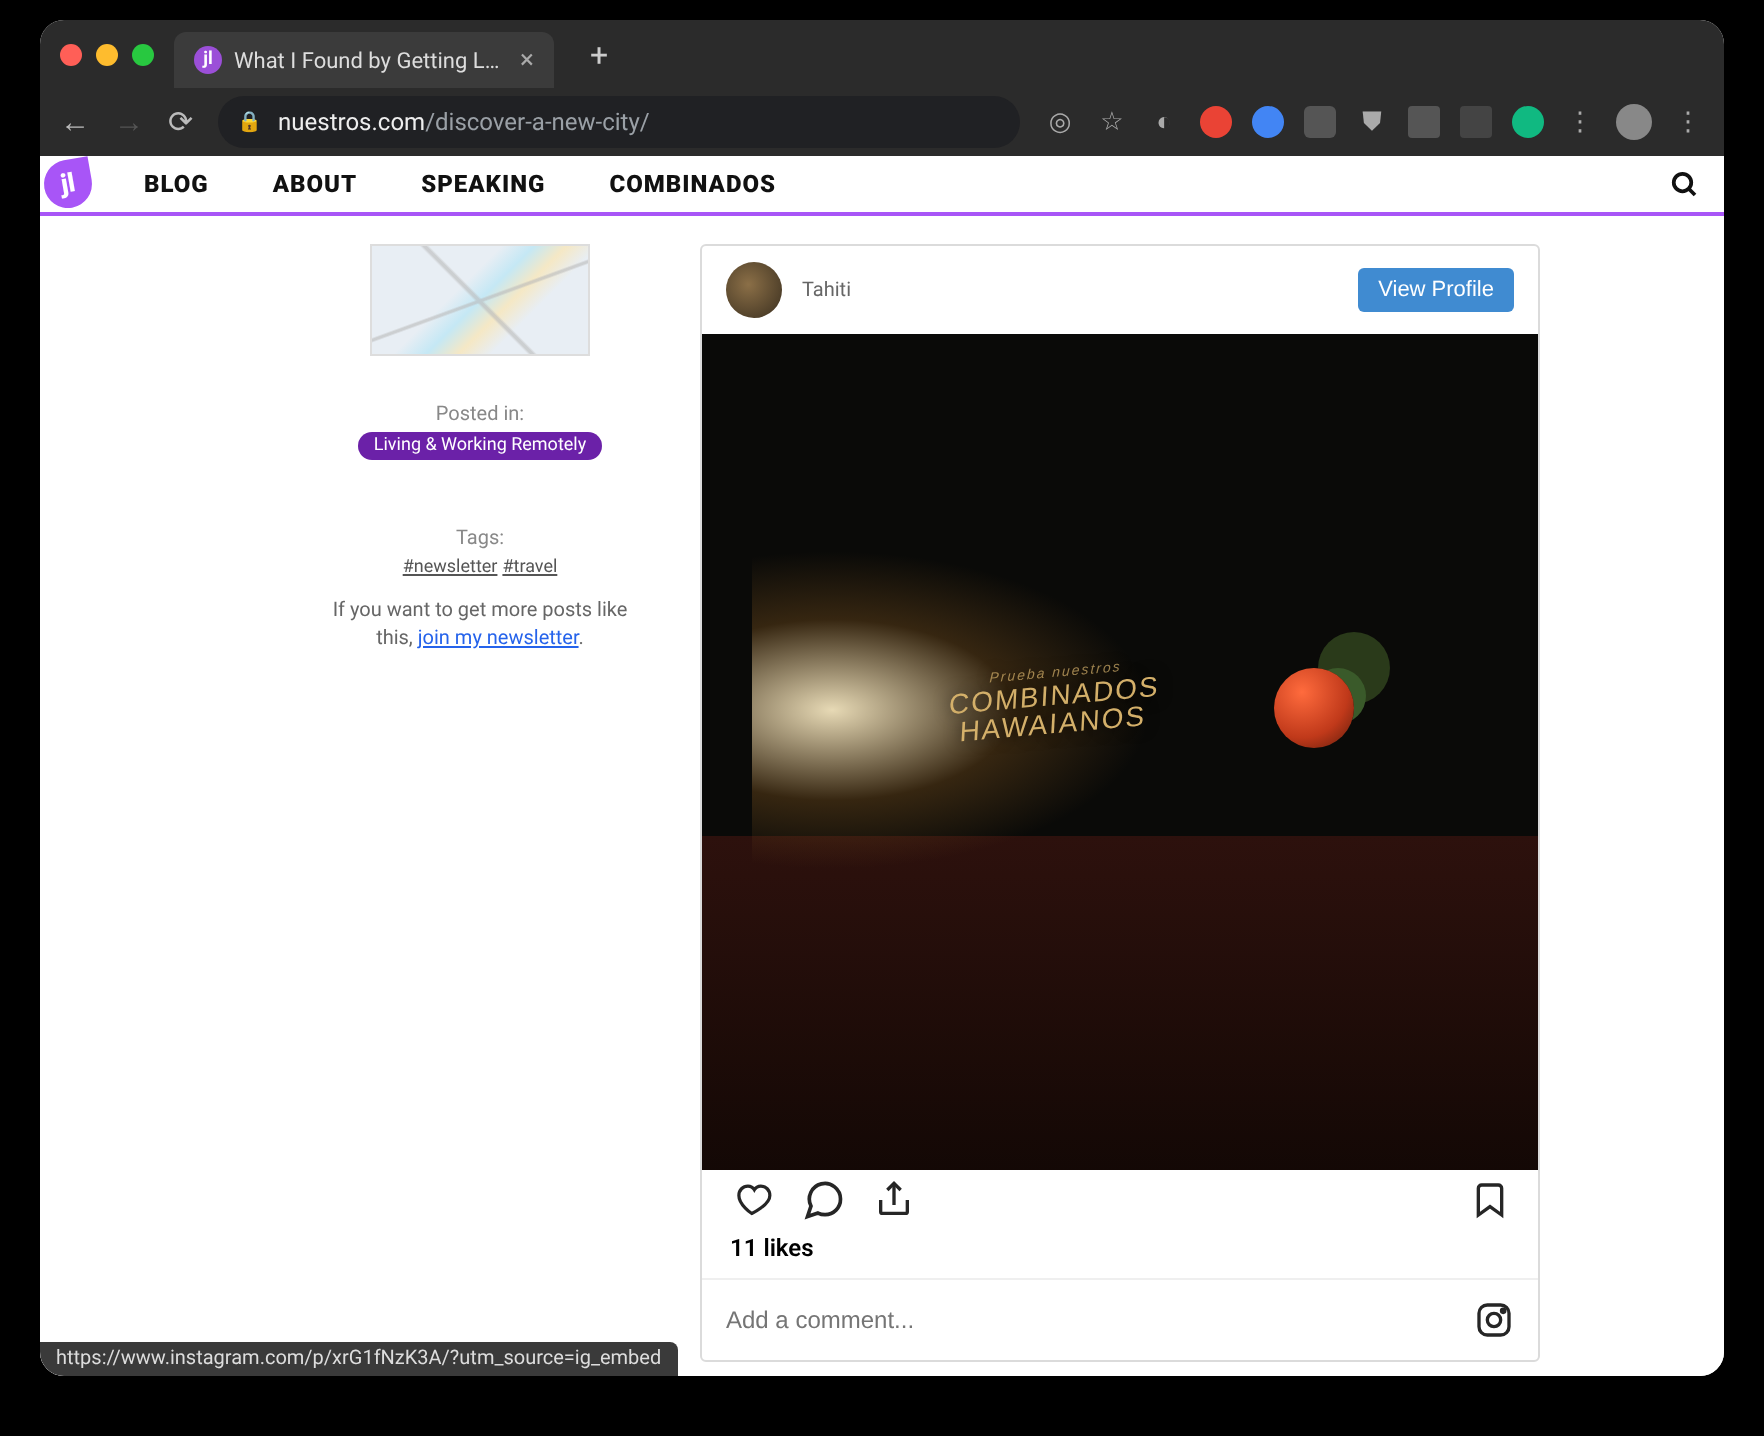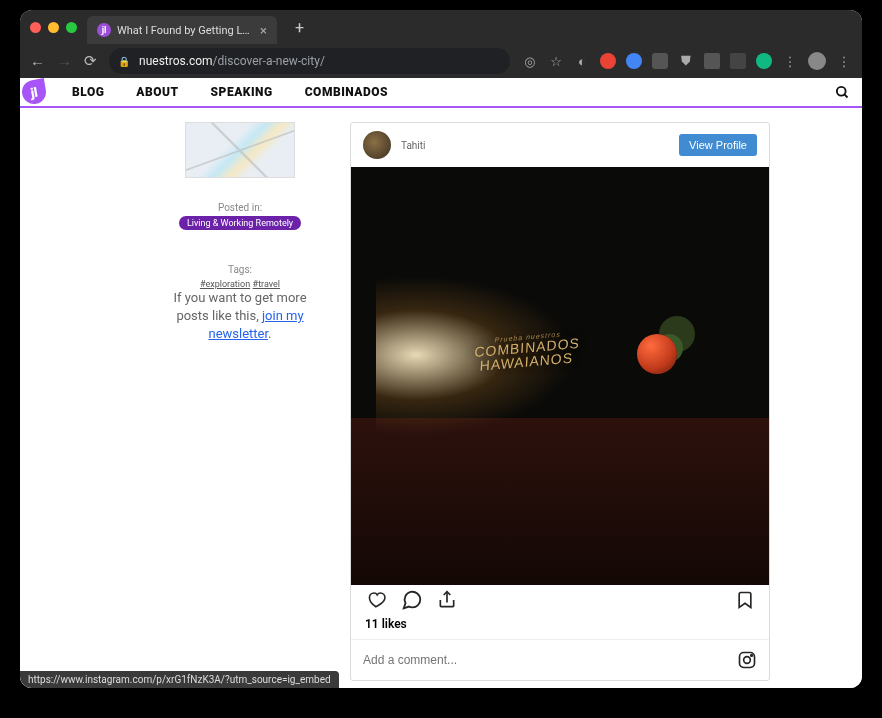--- a/index.html
+++ b/index.html
@@ -156,21 +156,21 @@
 .pill {
   display: inline-block;
   background: #6b21a8;
   color: #fff;
   padding: 2px 8px;
   border-radius: 10px;
   font-size: 9px;
   margin-bottom: 10px;
 }
 .tags a { color: #555; text-decoration: underline; font-size: 9px; }
-.newsletter { font-size: 13px; line-height: 1.4; color:#666;}
+.newsletter { margin-top: 10px; font-size: 10px; line-height: 1.4; color:#666;}
 .newsletter a { color: #2563eb; text-decoration: underline; }
 
 .main { flex: 1; max-width: 420px; }
 .ig-embed {
   border: 1px solid #dbdbdb;
   border-radius: 3px;
   background: #fff;
 }
 .ig-header {
   display: flex;
@@ -331,21 +331,21 @@
       </span>
     </div>
 
     <div class="content">
       <aside class="sidebar">
         <div class="map"></div>
         <div class="meta-label">Posted in:</div>
         <span class="pill">Living &amp; Working Remotely</span>
         <div class="meta-label">Tags:</div>
         <div class="tags">
-          <a href="#">#exploration</a>
+          <a href="#">#newsletter</a>
           <a href="#">#travel</a>
         </div>
         <div class="newsletter">
           <span>If you want to get more posts like this, </span><a href="#">join my newsletter</a>.
         </div>
       </aside>
 
       <main class="main">
         <div class="ig-embed">
           <div class="ig-header">

